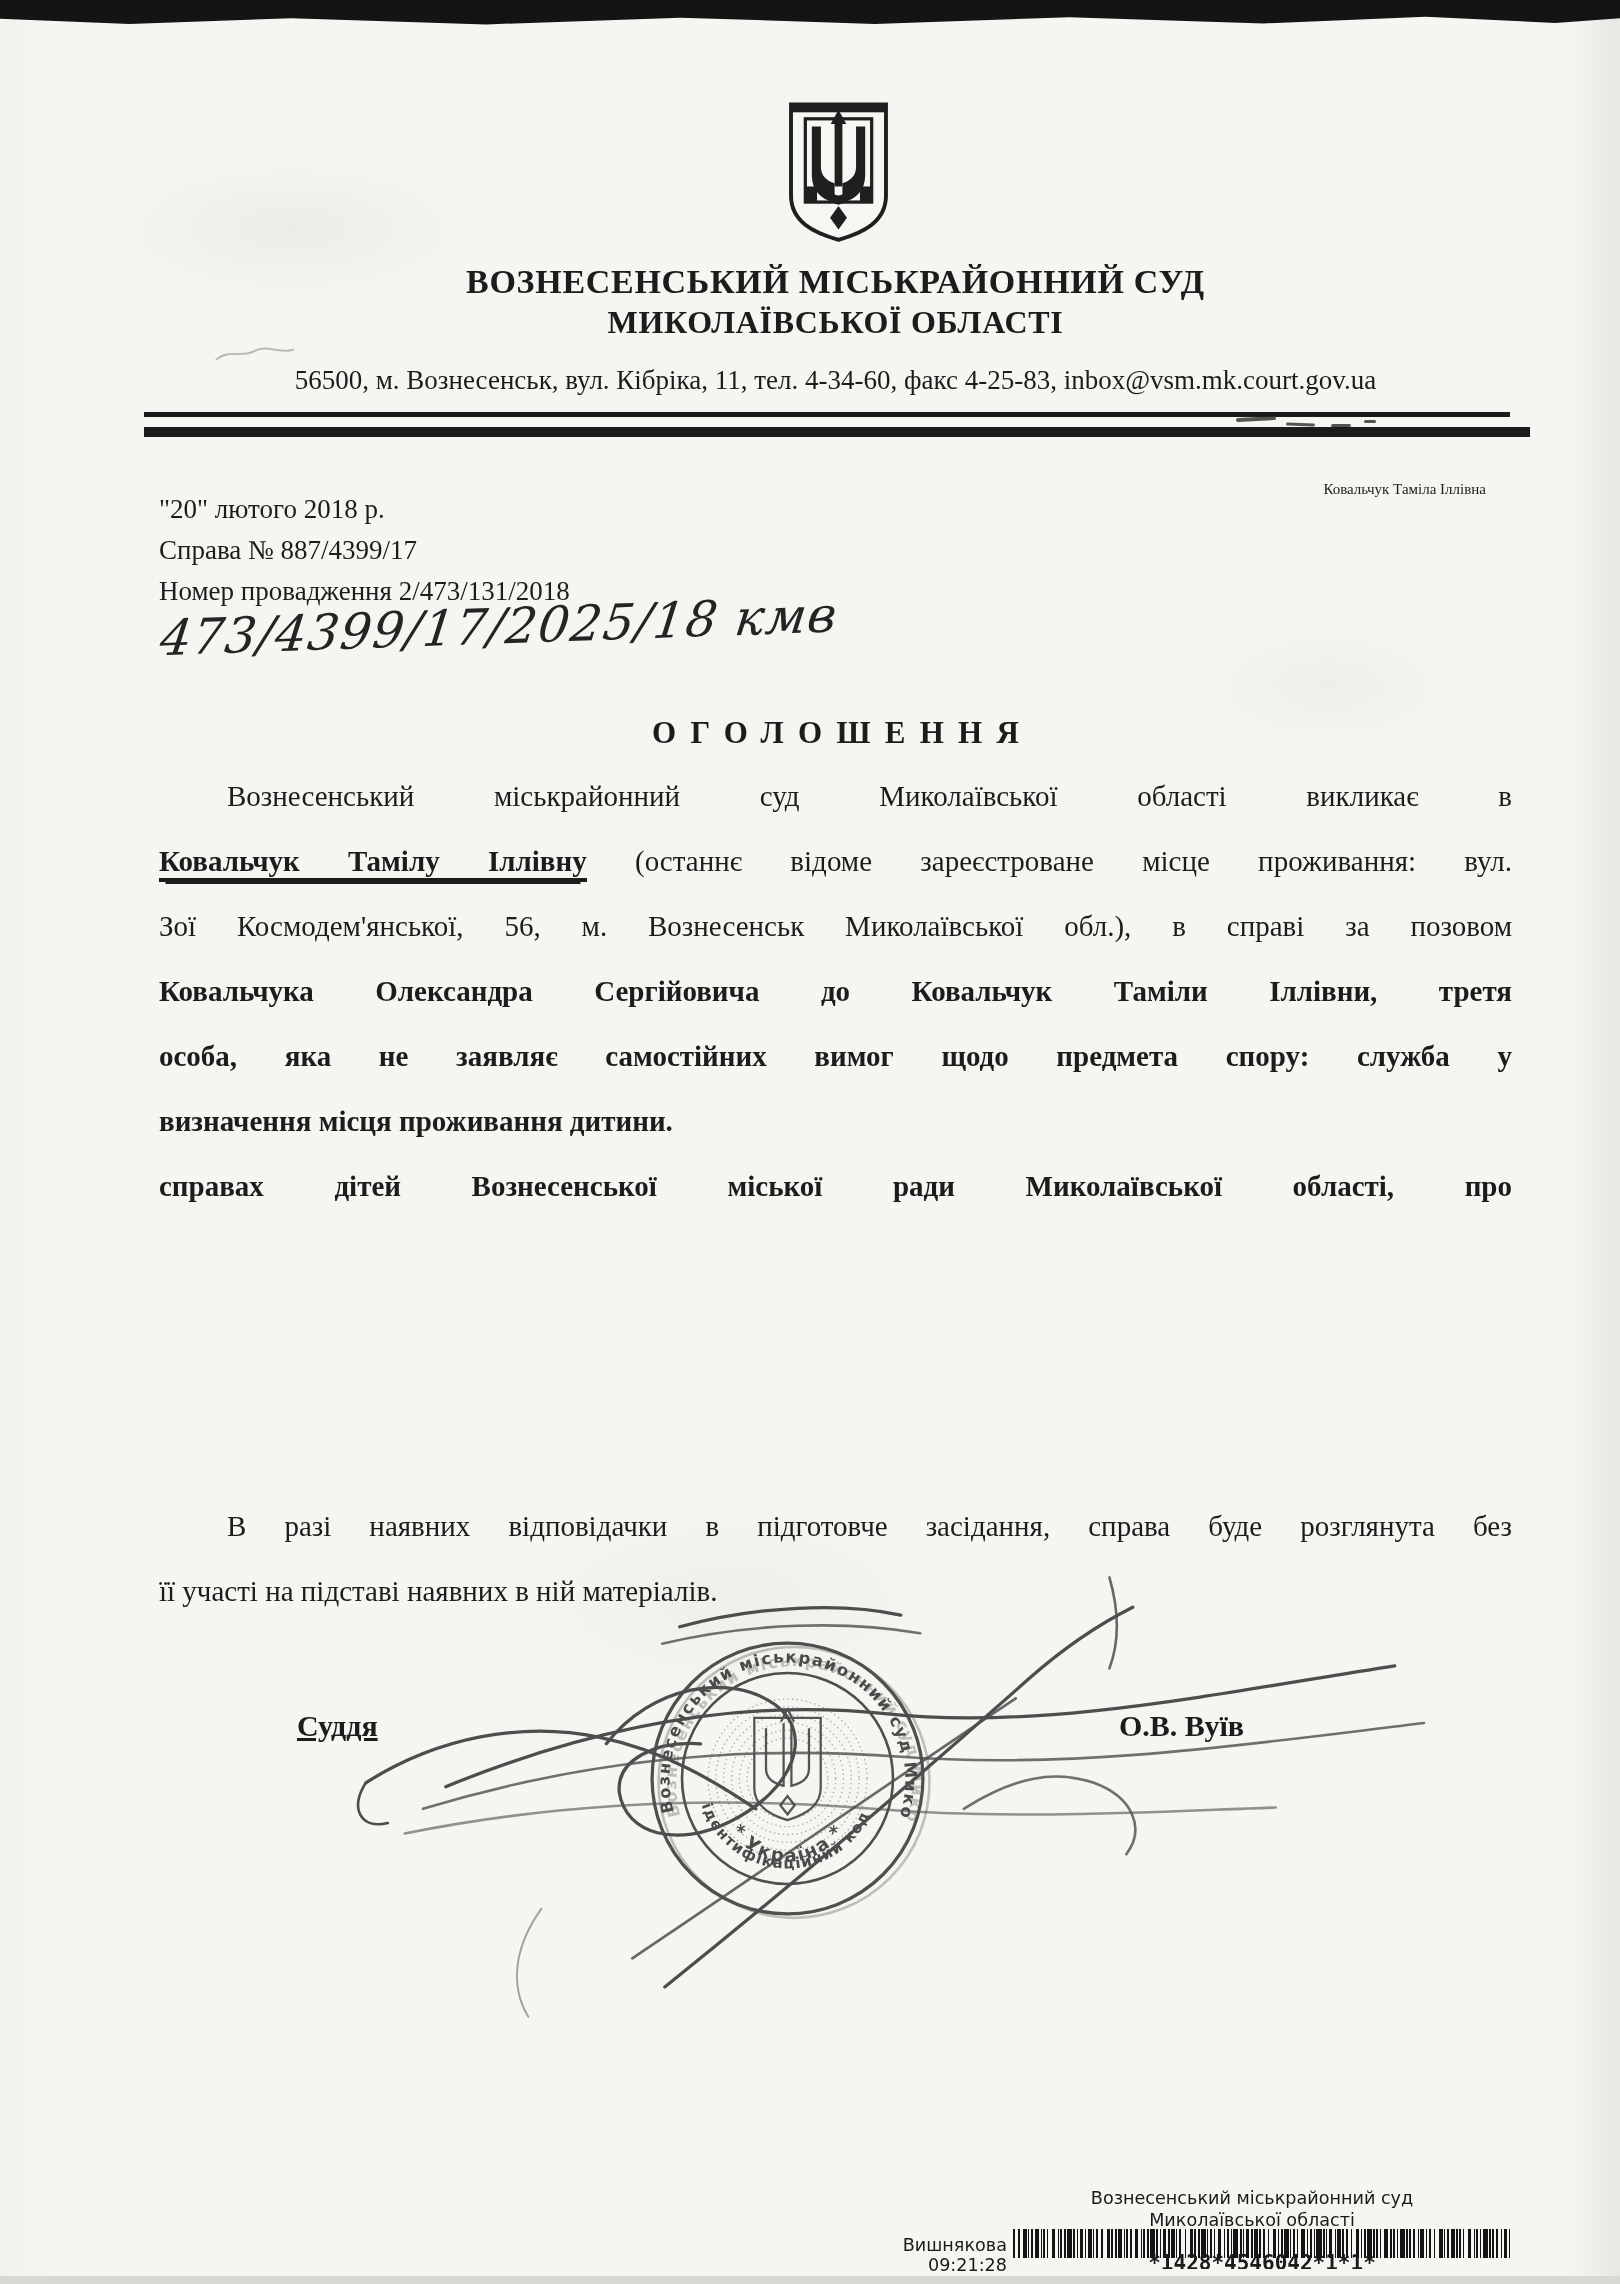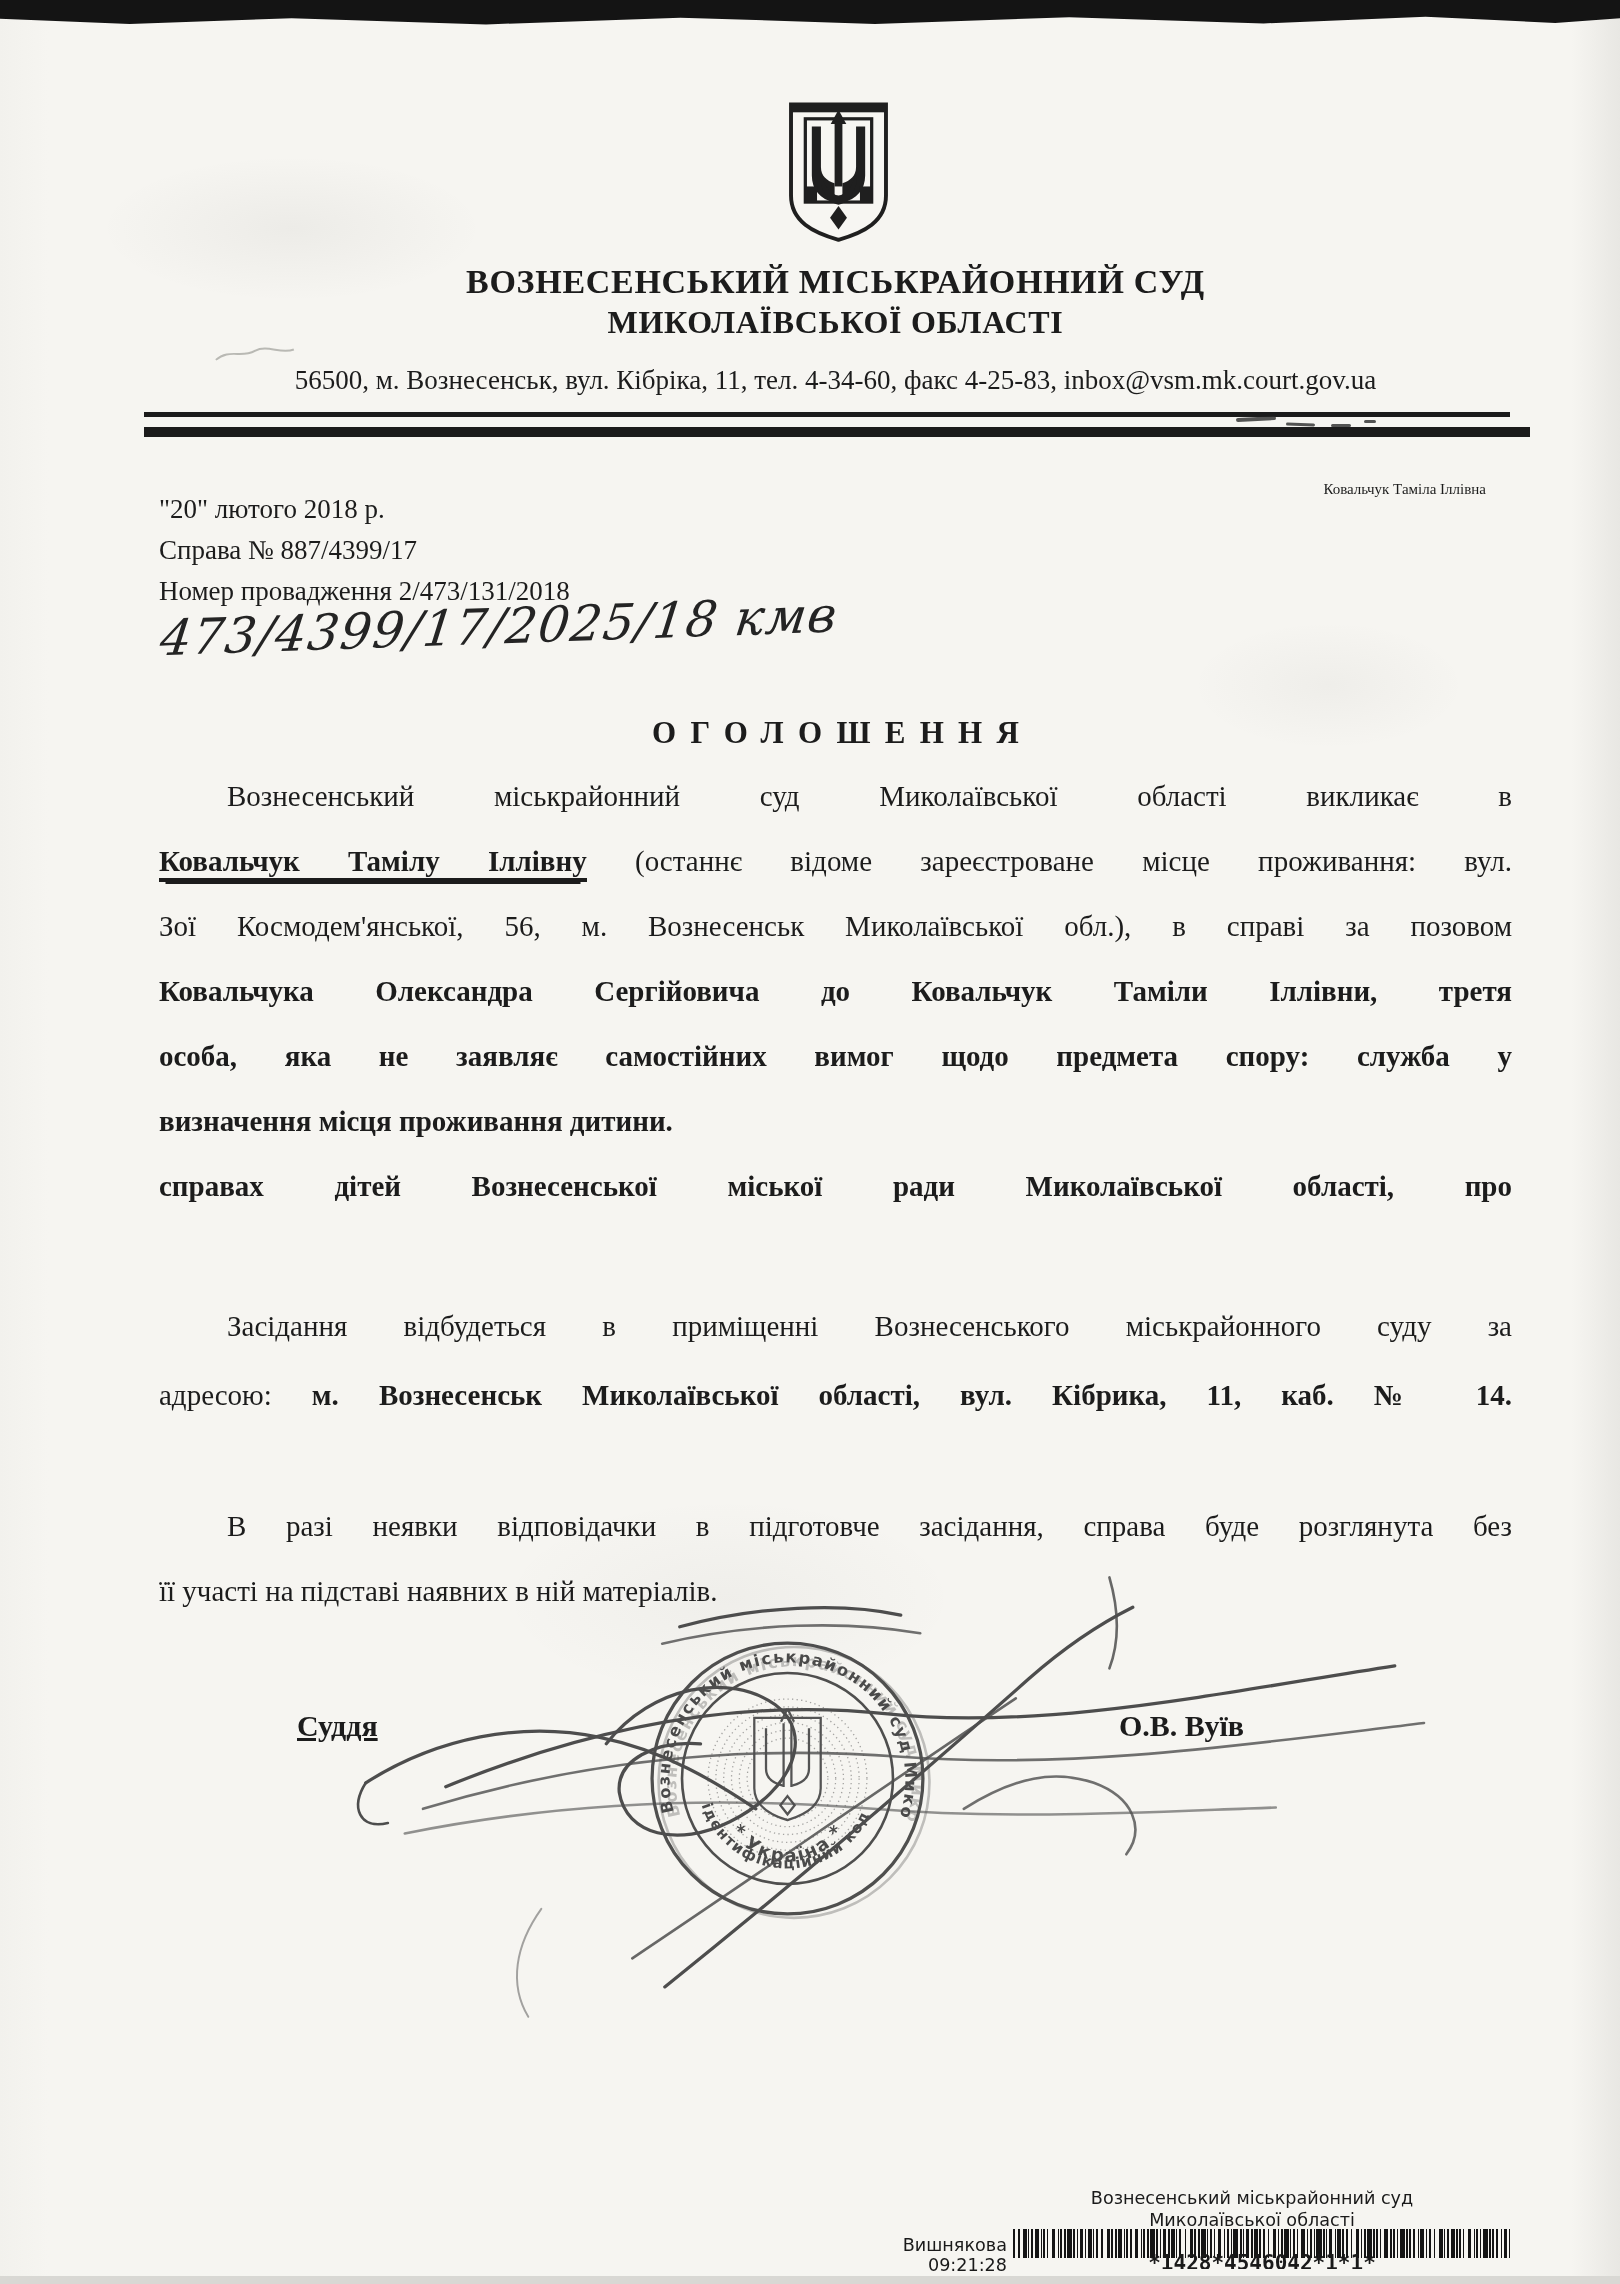--- a/index.html
+++ b/index.html
@@ -124,27 +124,23 @@
   <div class="abs para" id="p1">
     <div class="line just ind"><span>Вознесенський міськрайонний суд Миколаївської області викликає в</span></div>
     <div class="line just"><span class="b u">Ковальчук Тамілу Іллівну</span><span> (останнє відоме зареєстроване місце проживання: вул.</span></div>
     <div class="line just"><span>Зої Космодем'янської, 56, м. Вознесенськ Миколаївської обл.), в справі за позовом</span></div>
     <div class="line just"><span class="b">Ковальчука Олександра Сергійовича до Ковальчук Таміли Іллівни, третя</span></div>
     <div class="line just"><span class="b">особа, яка не заявляє самостійних вимог щодо предмета спору: служба у</span></div>
     <div class="line"><span class="b">визначення місця проживання дитини.</span></div>
     <div class="line just"><span class="b">справах дітей Вознесенської міської ради Миколаївської області, про</span></div>
   </div>
 
-  <div class="abs para" id="p2">
-    <div class="line just ind"><span>Засідання відбудеться в приміщенні Вознесенського міськрайонного суду за</span></div>
-    <div class="line just"><span>адресою: </span><span class="b">м. Вознесенськ Миколаївської області, вул. Кібрика, 11, каб. № 14.</span></div>
-  </div>
 
   <div class="abs para" id="p3">
-    <div class="line just ind"><span>В разі неявки відповідачки в підготовче засідання, справа буде розглянута без</span></div>
+    <div class="line just ind"><span>В разі наявних відповідачки в підготовче засідання, справа буде розглянута без</span></div>
     <div class="line"><span>її участі на підставі наявних в ній матеріалів.</span></div>
   </div>
 
   <div class="abs sig judge-label">Суддя</div>
   <div class="abs sig judge-name">О.В. Вуїв</div>
 
   <div class="abs" id="stamp">
     <svg viewBox="0 0 450 450" width="293" height="293">
       <defs>
         <path id="rt" d="M 53,284 A 181,181 0 1 1 397,284"></path>

